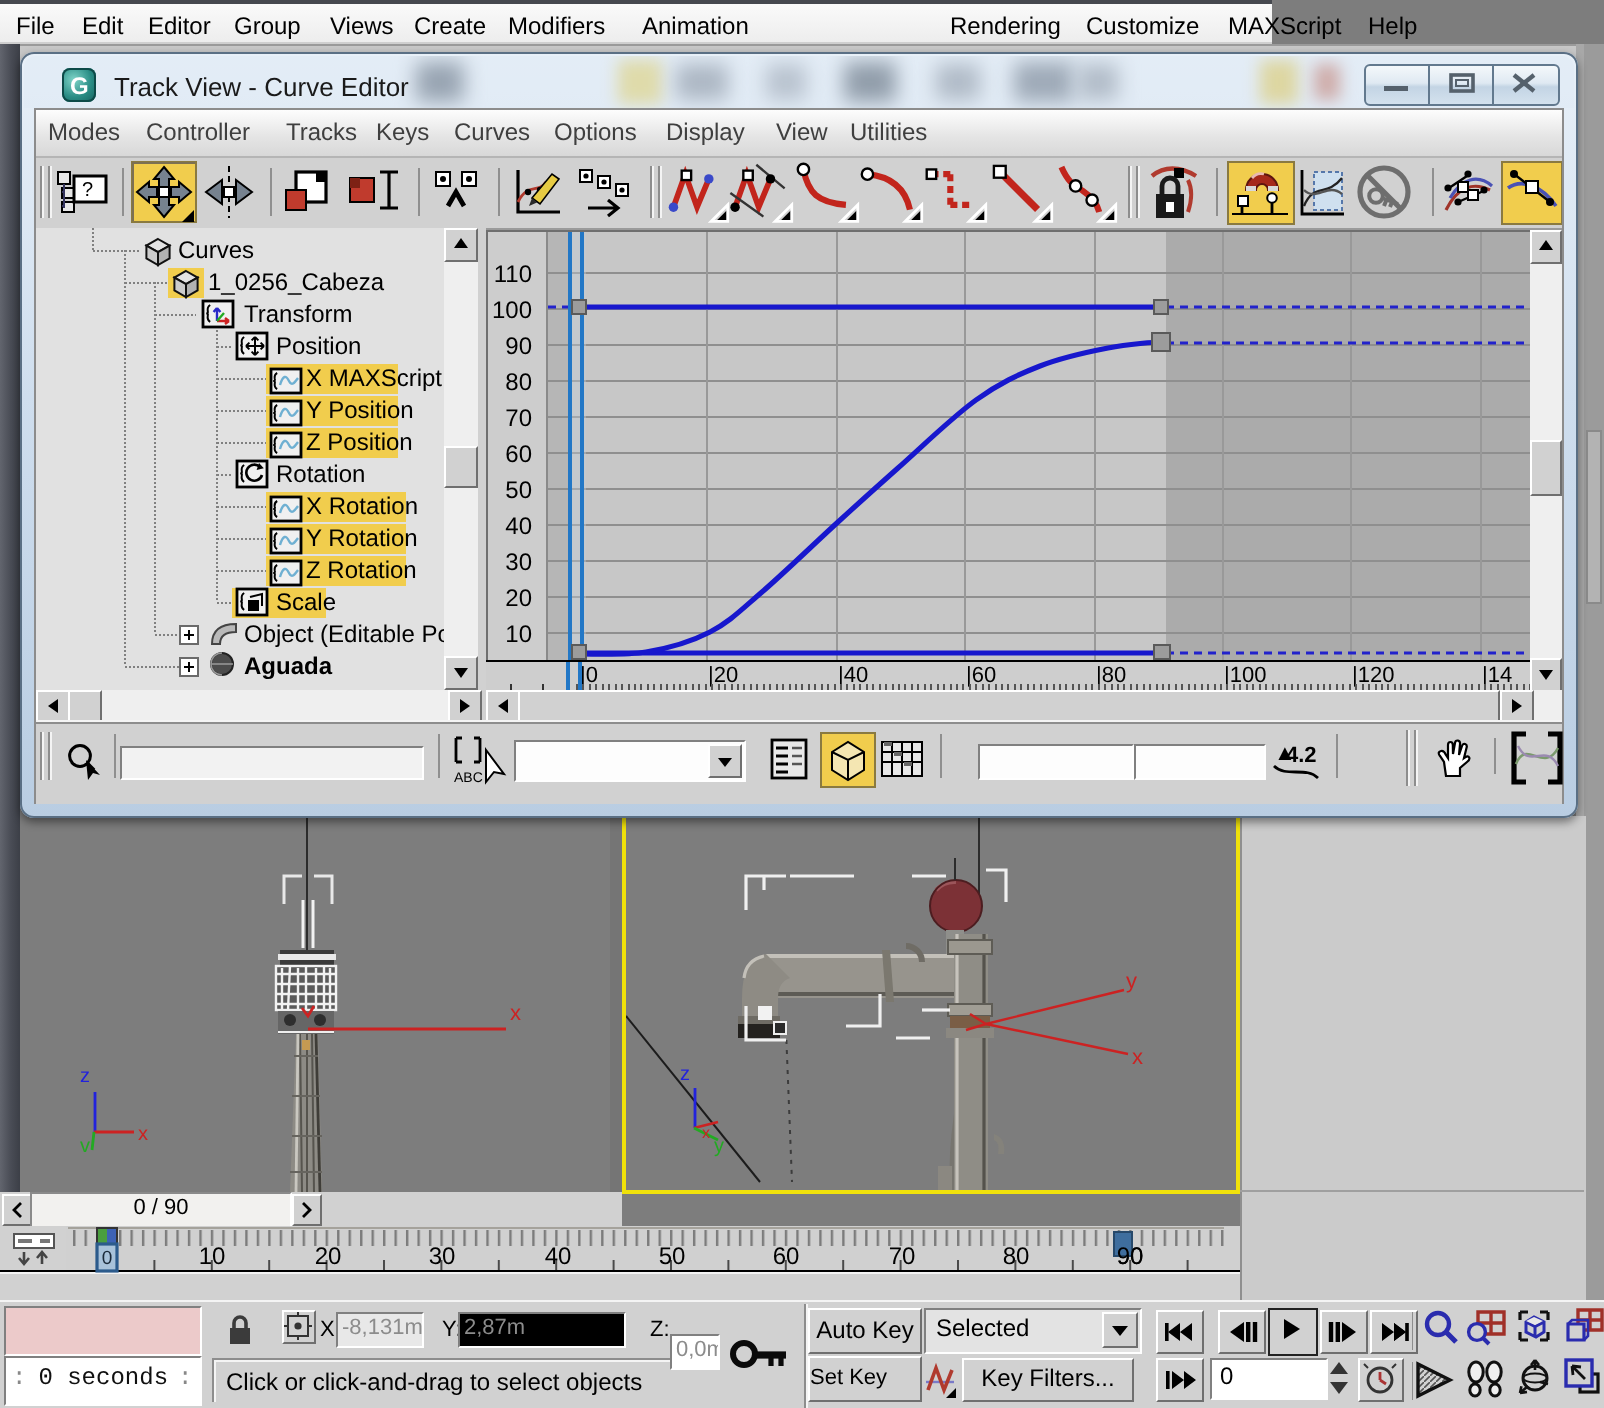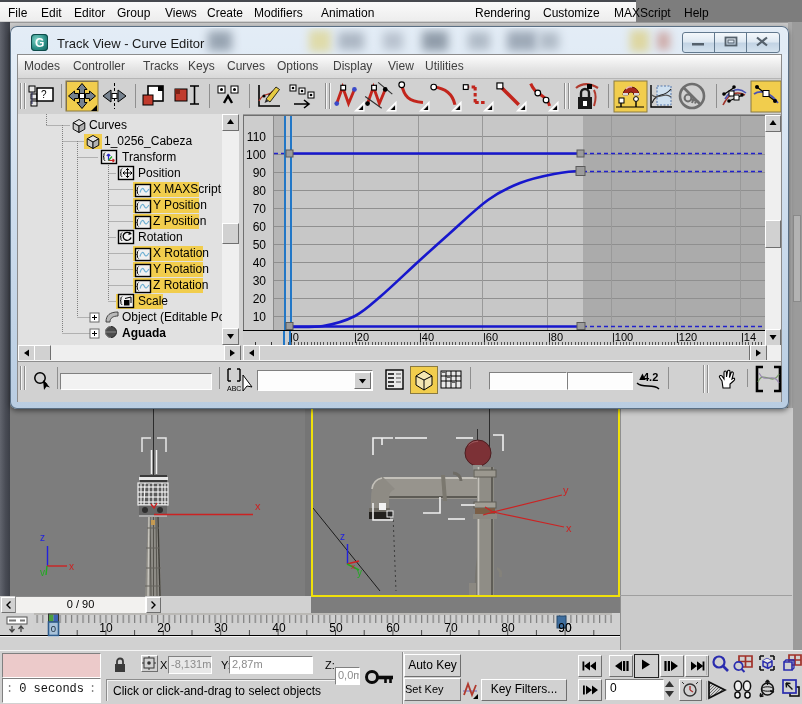--- a/index.html
+++ b/index.html
@@ -237,37 +237,45 @@
   <div class="abs raised" style="left:141px;top:4px;width:15px;height:15px;background:#d1d1d1;">
     <svg width="15" height="15">
         <rect x="2" y="2" width="10" height="10" fill="none" stroke="#333"></rect>
         <circle cx="7" cy="7" r="1.8" fill="#333"></circle>
         <path d="M7,2 v-2 M7,12 v2 M2,7 h-2 M12,7 h2" stroke="#333"></path>
       </svg>
   </div>
   <span class="abs" style="left:160px;top:8px;color:#000;">X:</span>
   <div class="abs sunken" style="left:168px;top:5px;width:42px;height:16px;background:#e8e8e8;color:#8c8c8c;line-height:15px;overflow:hidden;"><span style="margin-left:2px;">-8,131m</span></div>
   <span class="abs" style="left:221px;top:8px;color:#000;">Y:</span>
-  <div class="abs sunken" style="left:229px;top:5px;width:82px;height:16px;background:#ffffff;color:#8c8c8c;line-height:15px;"><span style="margin-left:2px;">2,87m</span></div>
+  <div class="abs sunken" style="left:229px;top:5px;width:82px;height:16px;background:#000000;color:#8c8c8c;line-height:15px;"><span style="margin-left:2px;">2,87m</span></div>
   <span class="abs" style="left:325px;top:8px;color:#000;">Z:</span>
   <div class="abs sunken" style="left:335px;top:16px;width:23px;height:16px;background:#ffffff;color:#8c8c8c;line-height:15px;overflow:hidden;"><span style="margin-left:2px;">0,0m</span></div>
 
   <div class="abs" style="left:360px;top:4px;width:42px;height:46px;background:#d1d1d1;"></div>
   <svg class="abs" style="left:363px;top:15px;" width="38" height="24">
     <circle cx="9" cy="11" r="5.5" fill="none" stroke="#0a0a0a" stroke-width="3"></circle>
     <line x1="14.5" y1="11.5" x2="30" y2="11.5" stroke="#0a0a0a" stroke-width="3.6"></line>
     <path d="M22.5,13 l0,4 M27.5,13 l0,4" stroke="#0a0a0a" stroke-width="2.6"></path>
   </svg>
   <div class="abs" style="left:402px;top:1px;width:1px;height:52px;background:#8d8d8d;box-shadow:1px 0 0 #f4f4f4;"></div>
 
   <span class="abs" style="left:113px;top:33px;color:#000;font-size:12px;">Click or click-and-drag to select objects</span>
 
   <div class="abs raised" style="left:404px;top:3px;width:55px;height:21px;background:#d1d1d1;text-align:center;line-height:20px;color:#000;font-size:12px;">Auto Key</div>
   <div class="abs raised" style="left:404px;top:27px;width:55px;height:21px;background:#d1d1d1;text-align:left;line-height:20px;color:#000;font-size:11px;">Set Key</div>
 
+  <div class="abs sunken" style="left:462px;top:3px;width:107px;height:21px;background:#e3e3e3;color:#000;font-size:12px;line-height:19px;">
+    <span style="margin-left:5px;">Selected</span>
+    <div class="abs raised" style="right:1px;top:1px;width:16px;height:16px;background:#d1d1d1;">
+        <svg width="16" height="16">
+          <path d="M4,6 L8,11 L12,6 Z" fill="#000"></path>
+        </svg>
+      </div>
+  </div>
 
   <svg class="abs" style="left:461px;top:28px;" width="20" height="22">
     <path d="M2,12 h14" stroke="#7a7ac8" stroke-width="1.2"></path>
     <path d="M3,16 L7,5 L11,16 L15,6" stroke="#b03a2e" stroke-width="1.8" fill="none"></path>
     <path d="M17,20 l0,-5 l-5,5 Z" fill="#000"></path>
   </svg>
   <div class="abs raised" style="left:481px;top:28px;width:84px;height:20px;background:#d1d1d1;text-align:center;line-height:19px;color:#000;font-size:12px;">Key Filters...</div>
 
   <div class="abs raised" style="left:578px;top:4px;width:22px;height:20px;background:#d1d1d1;">
       <svg width="22" height="20">

